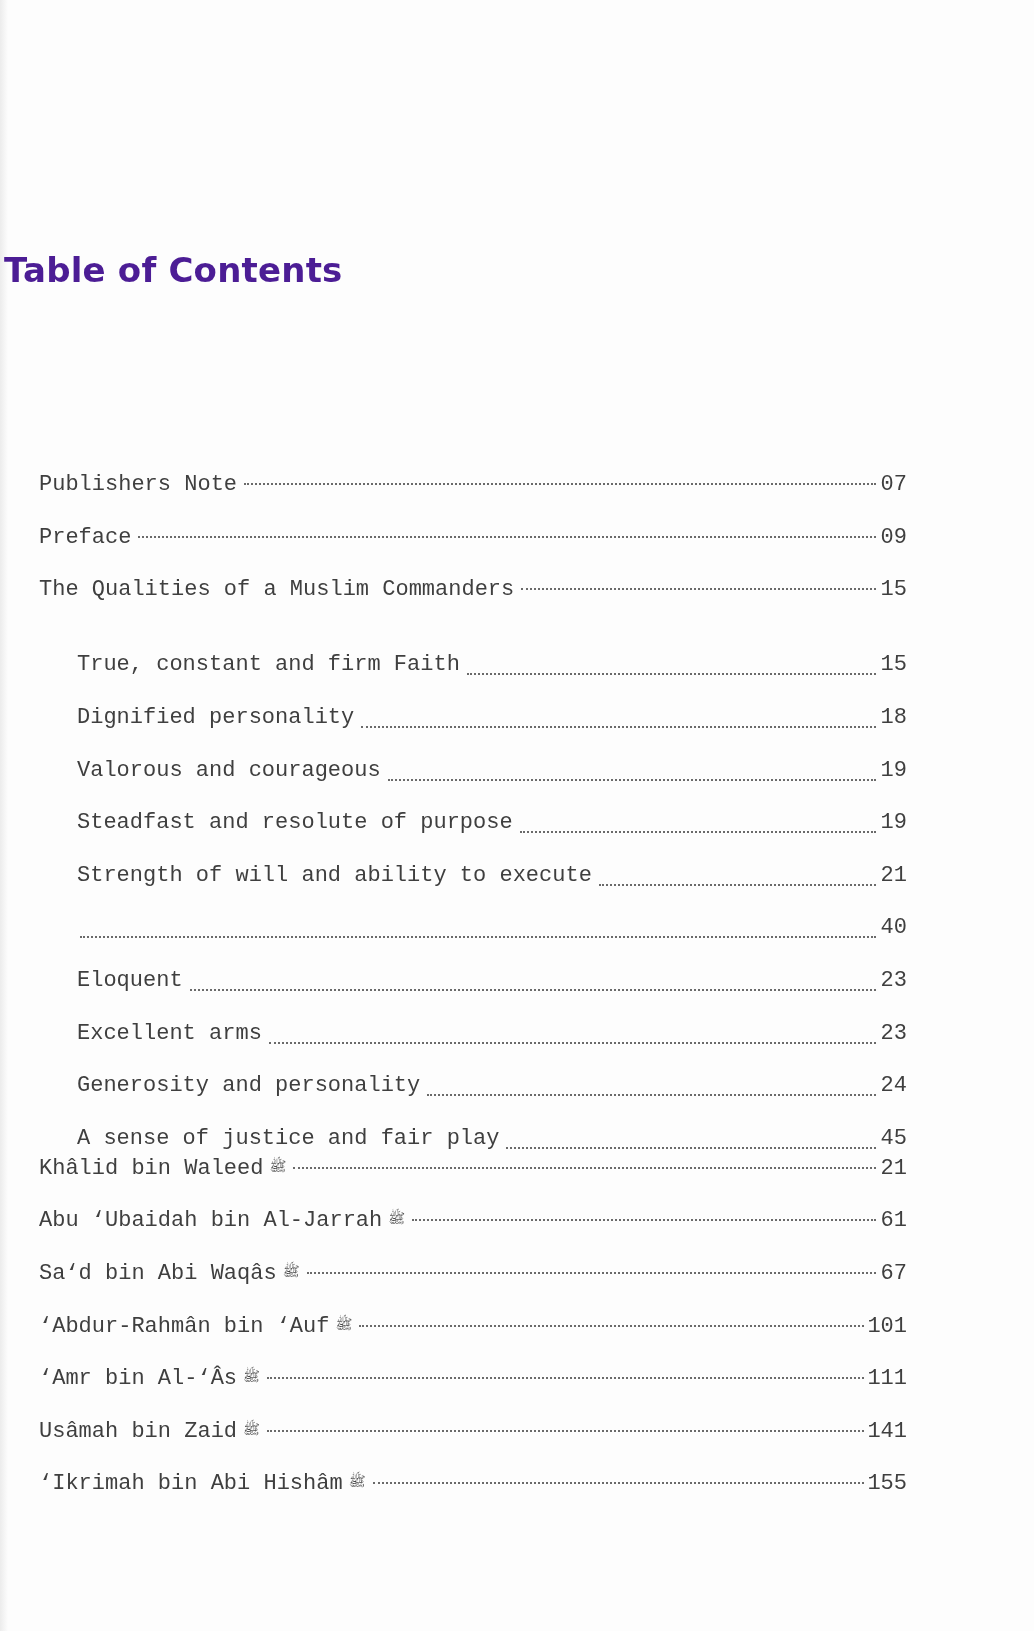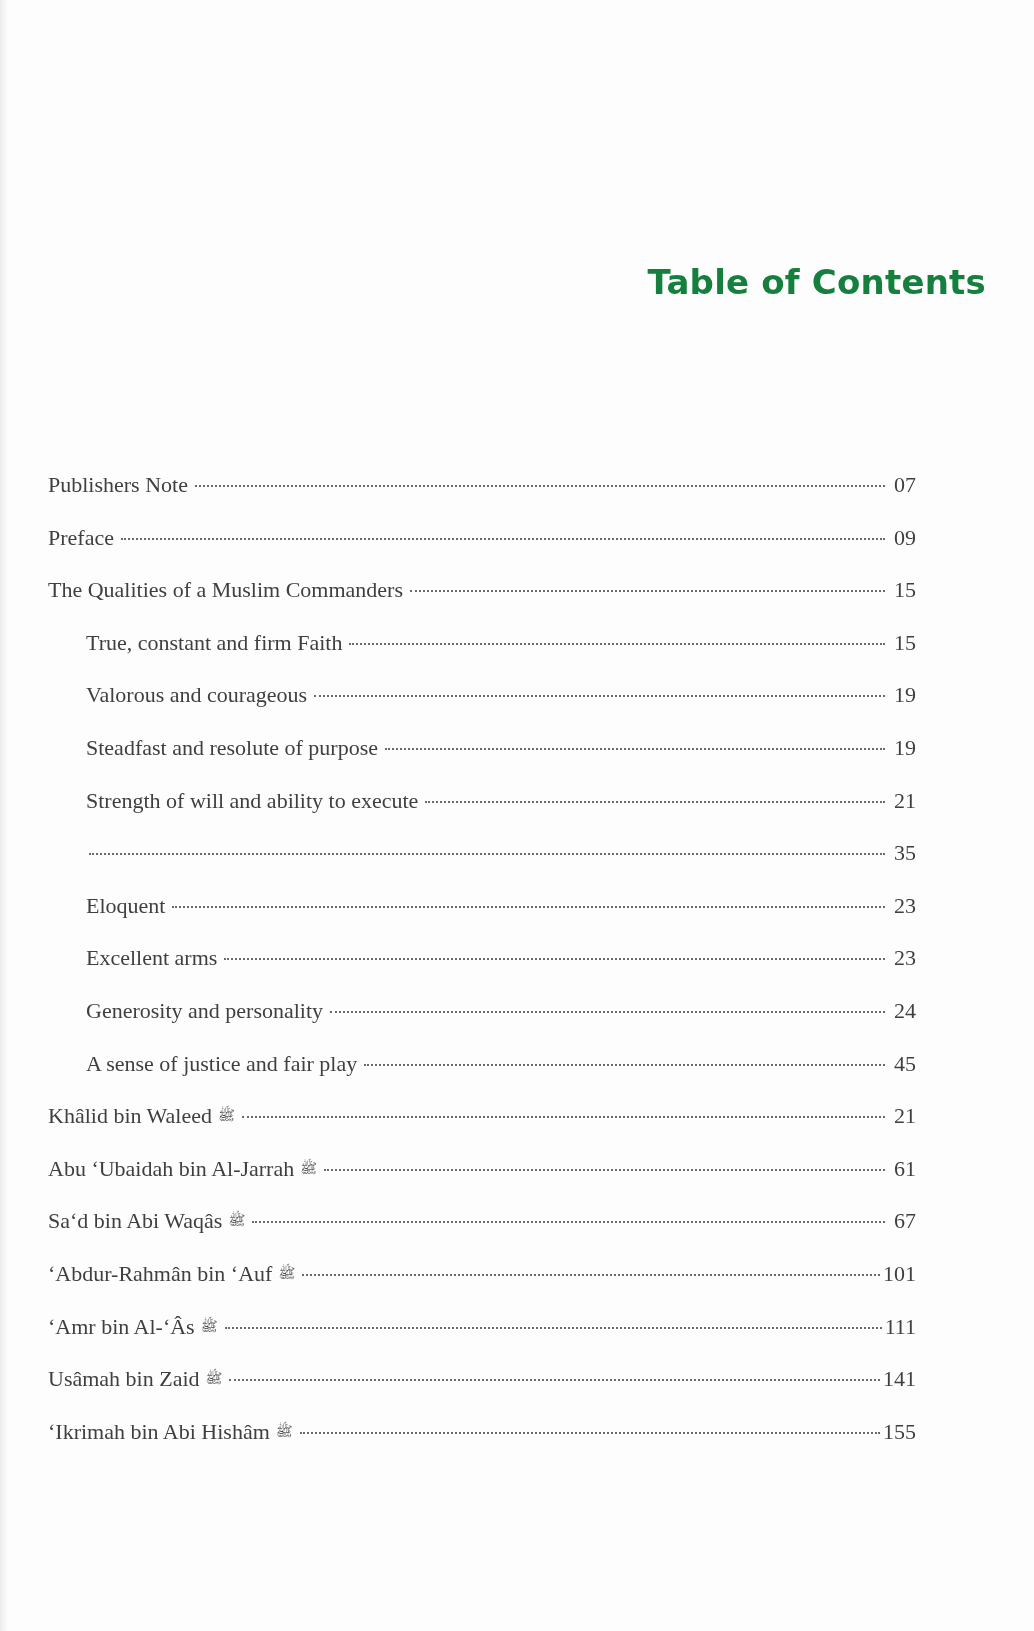--- a/index.html
+++ b/index.html
@@ -18,46 +18,47 @@
       position: absolute;
       left: 0; top: 0;
       width: 8px; height: 1631px;
       background: linear-gradient(to right, #ececec, #fdfdfd);
     }
     .title {
       position: absolute;
       top: 246px;
       left: 0;
       width: 970px;
-      text-align: right;
+      text-align: left;
       font-family: "DejaVu Sans", sans-serif;
       font-weight: bold;
       font-size: 34px;
       letter-spacing: 0.2px;
-      color: #15803d;
-      margin: 16px;
+      color: #4c1d95;
+      margin: 4px;
     }
     .toc {
       position: absolute;
       top: 470px;
-      left: 48px;
+      left: 39px;
       width: 868px;
-      font-family: Liberation Serif, serif;
+      font-family: Liberation Mono, monospace;
       font-size: 22px;
       color: #3f3f3f;
     }
     .toc-row {
       display: flex;
       align-items: baseline;
       height: 52.6px;
       line-height: 30px;
       white-space: nowrap;
     }
     .toc-row.sub {
       padding-left: 38px;
+      align-items: flex-end;
     }
     .toc-label {
       flex: 0 0 auto;
       padding-right: 4px;
     }
     .honorific {
       font-size: 14px;
       padding-left: 6px;
       color: #444;
       position: relative;
@@ -99,37 +100,42 @@
     <span class="toc-label"><span class="lbl">The Qualities of a Muslim Commanders</span></span>
     <span class="leader"></span>
     <span class="toc-page">15</span>
   </div>
     <div class="toc-row sub">
     <span class="toc-label"><span class="lbl">True, constant and firm Faith</span></span>
     <span class="leader"></span>
     <span class="toc-page">15</span>
   </div>
     <div class="toc-row sub">
+    <span class="toc-label"><span class="lbl">Dignified personality</span></span>
+    <span class="leader"></span>
+    <span class="toc-page">18</span>
+  </div>
+    <div class="toc-row sub">
     <span class="toc-label"><span class="lbl">Valorous and courageous</span></span>
     <span class="leader"></span>
     <span class="toc-page">19</span>
   </div>
     <div class="toc-row sub">
     <span class="toc-label"><span class="lbl">Steadfast and resolute of purpose</span></span>
     <span class="leader"></span>
     <span class="toc-page">19</span>
   </div>
     <div class="toc-row sub">
     <span class="toc-label"><span class="lbl">Strength of will and ability to execute</span></span>
     <span class="leader"></span>
     <span class="toc-page">21</span>
   </div>
     <div class="toc-row sub">
     <span class="leader"></span>
-    <span class="toc-page">35</span>
+    <span class="toc-page">40</span>
   </div>
     <div class="toc-row sub">
     <span class="toc-label"><span class="lbl">Eloquent</span></span>
     <span class="leader"></span>
     <span class="toc-page">23</span>
   </div>
     <div class="toc-row sub">
     <span class="toc-label"><span class="lbl">Excellent arms</span></span>
     <span class="leader"></span>
     <span class="toc-page">23</span>

